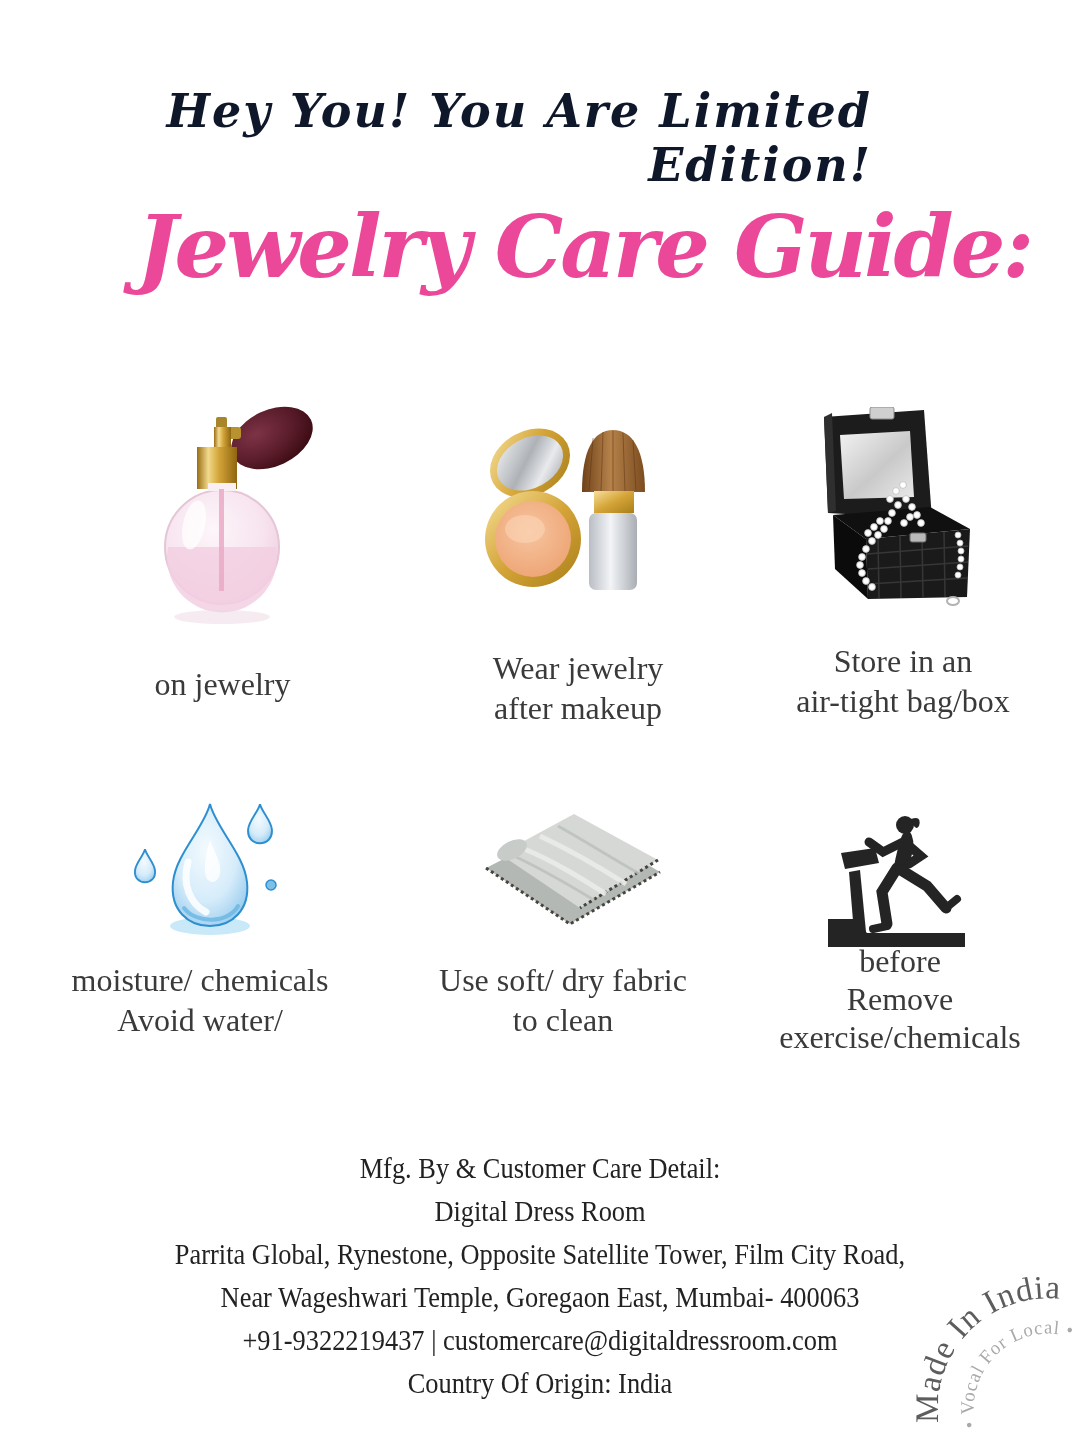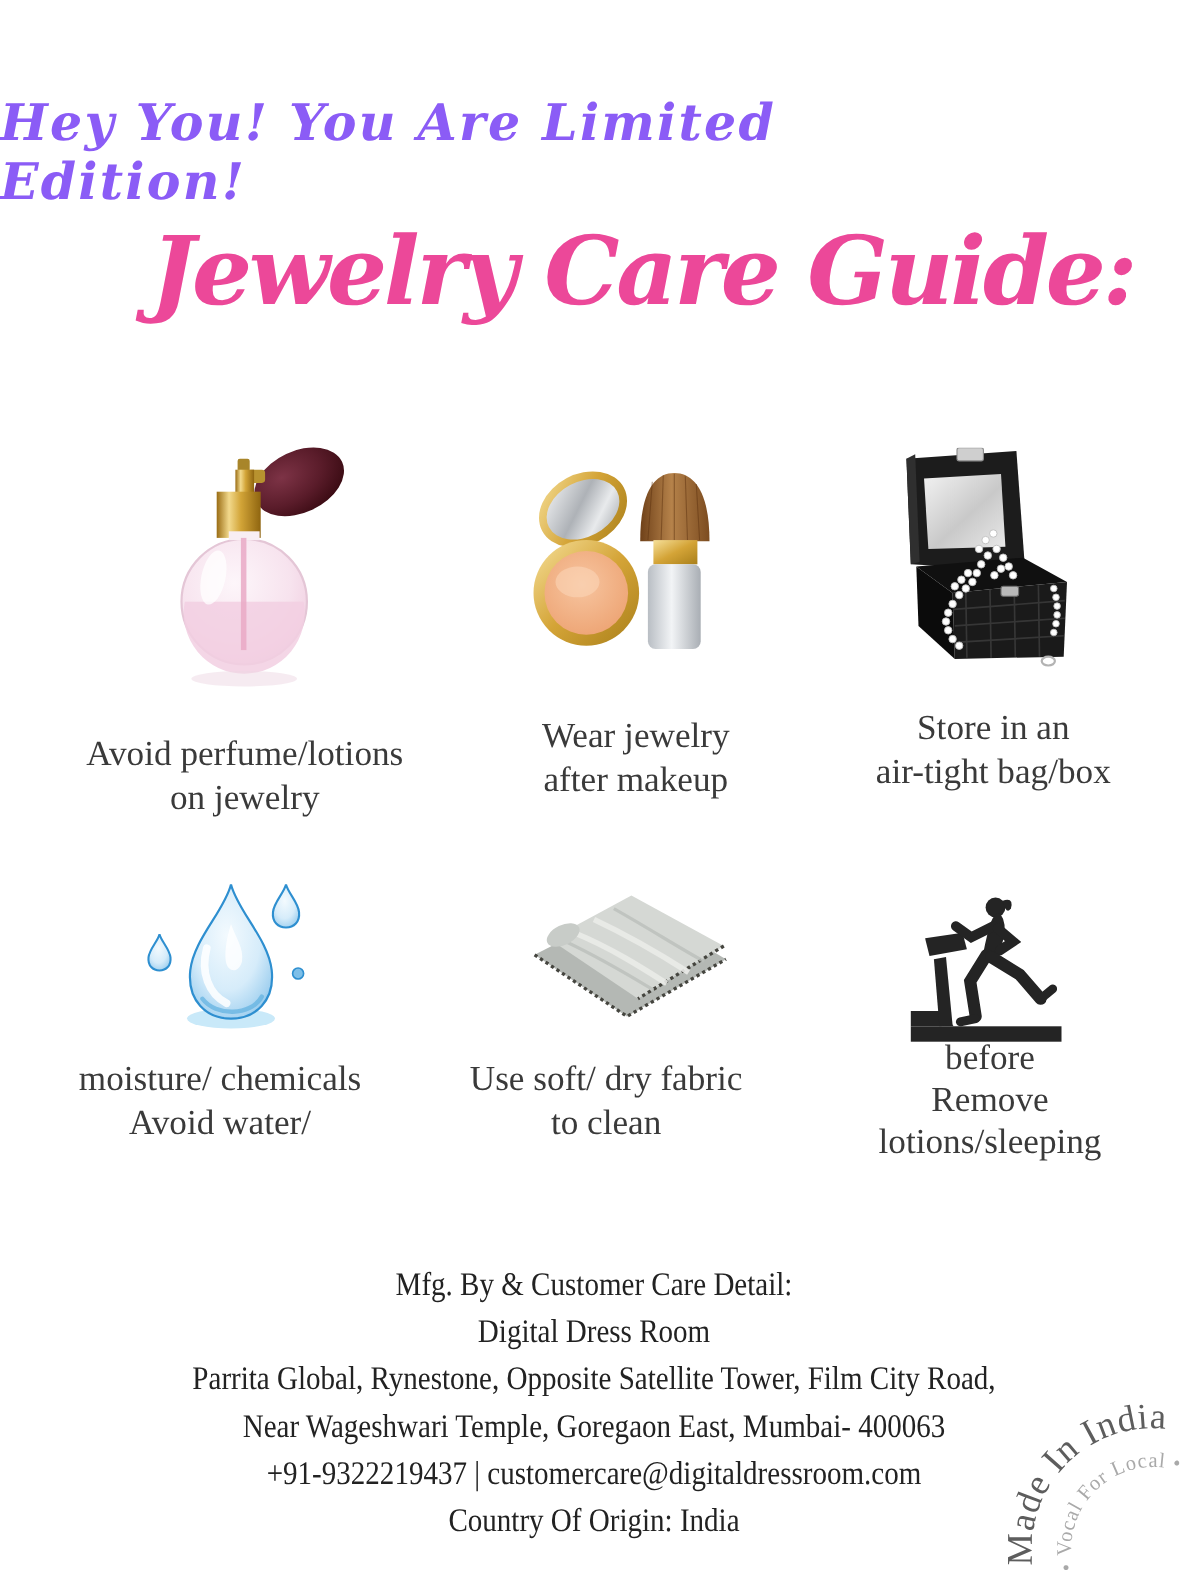--- a/index.html
+++ b/index.html
@@ -1,23 +1,23 @@
 <!DOCTYPE html>
 <html><head>
 <meta charset="utf-8">
 <style>
   html,body { margin:0; padding:0; background:#ffffff; }
   .canvas {
     position:relative; width:1080px; height:1440px; background:#ffffff;
     overflow:hidden; font-family:"Liberation Serif", serif;
   }
   .tagline {
-    position:absolute; left:0; top:84px; width:872px; text-align:left;
+    position:absolute; left:0; top:84px; width:872px; text-align:right;
     font-family:"DejaVu Serif", serif; font-style:italic; font-weight:bold;
-    font-size:46px; letter-spacing:2px; color:#8b5cf6;
+    font-size:46px; letter-spacing:2px; color:#0f172a;
   }
   .title {
     position:absolute; left:16px; top:196px; width:1080px; margin:0; text-align:center;
     font-family:"DejaVu Serif", serif; font-style:italic; font-weight:bold;
     font-size:86px; letter-spacing:-3px; color:#ec4899;padding-left:28px;
   }
   .icon { position:absolute; }
   .caption {
     position:absolute; text-align:center; color:#3a3a3a;
     font-size:32px; line-height:40px;
@@ -229,43 +229,42 @@
       <path d="M78,30 L58,40 L44,30" stroke-width="9"></path>
       <path d="M82,32 L96,44 L84,52" stroke-width="9"></path>
       <path d="M72,56 L57,80 L62,112" stroke-width="11"></path>
       <path d="M62,114 L48,117" stroke-width="8"></path>
       <path d="M76,58 L102,74 L121,96" stroke-width="11"></path>
       <path d="M121,96 L132,87" stroke-width="8"></path>
     </g>
   </svg>
 
   <div class="caption" style="left:40px;top:664px;width:365px">
-    <span>Avoid perfume/lotions</span>
     <span>on jewelry</span>
   </div>
   <div class="caption" style="left:748px;top:641px;width:310px">
     <span>Store in an</span>
     <span>air-tight bag/box</span>
   </div>
   <div class="caption" style="left:413px;top:648px;width:330px">
     <span>Wear jewelry</span>
     <span>after makeup</span>
   </div>
   <div class="caption" style="left:30px;top:960px;width:340px">
     <span>moisture/ chemicals</span>
     <span>Avoid water/</span>
   </div>
-  <div class="caption" style="left:396px;top:960px;width:310px">
+  <div class="caption" style="left:408px;top:960px;width:310px">
     <span>Use soft/ dry fabric</span>
     <span>to clean</span>
   </div>
   <div class="caption" style="left:755px;top:942px;width:290px;line-height:38px">
     <span>before</span>
     <span>Remove</span>
-    <span>lotions/sleeping</span>
+    <span>exercise/chemicals</span>
   </div>
 
   <div class="footer">
     <div>Mfg. By &amp; Customer Care Detail:</div>
     <div>Digital Dress Room</div>
     <div>Parrita Global, Rynestone, Opposite Satellite Tower, Film City Road,</div>
     <div>Near Wageshwari Temple, Goregaon East, Mumbai- 400063</div>
     <div>+91-9322219437 | customercare@digitaldressroom.com</div>
     <div>Country Of Origin: India</div>
   </div>

